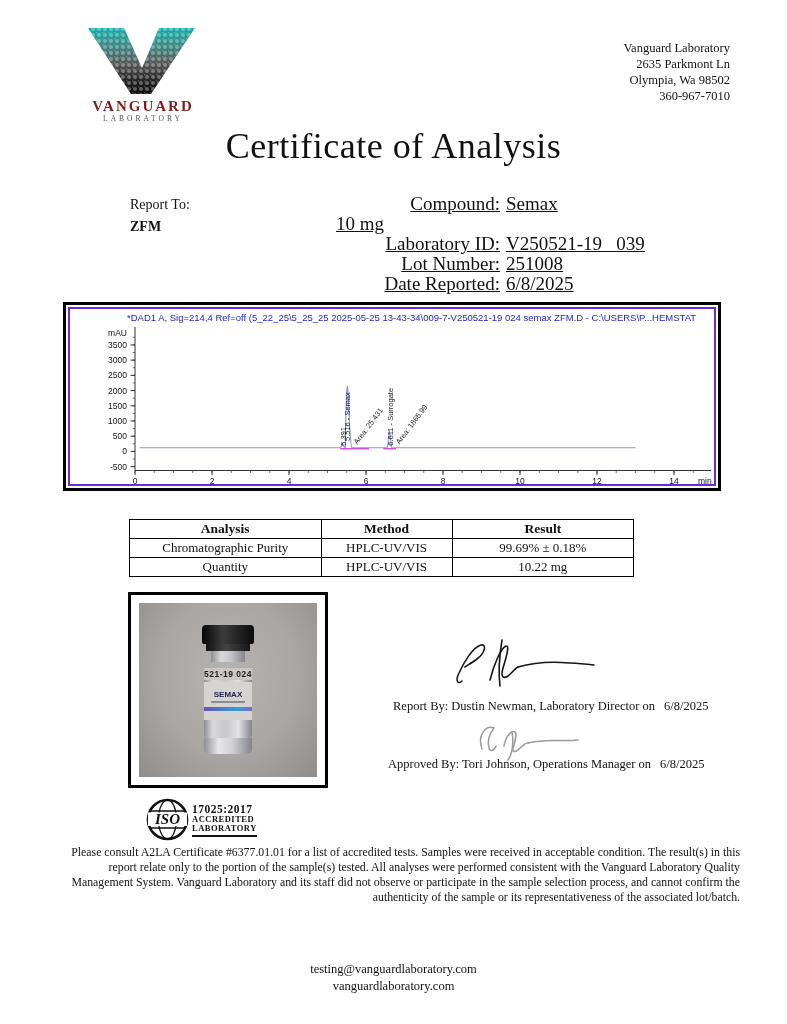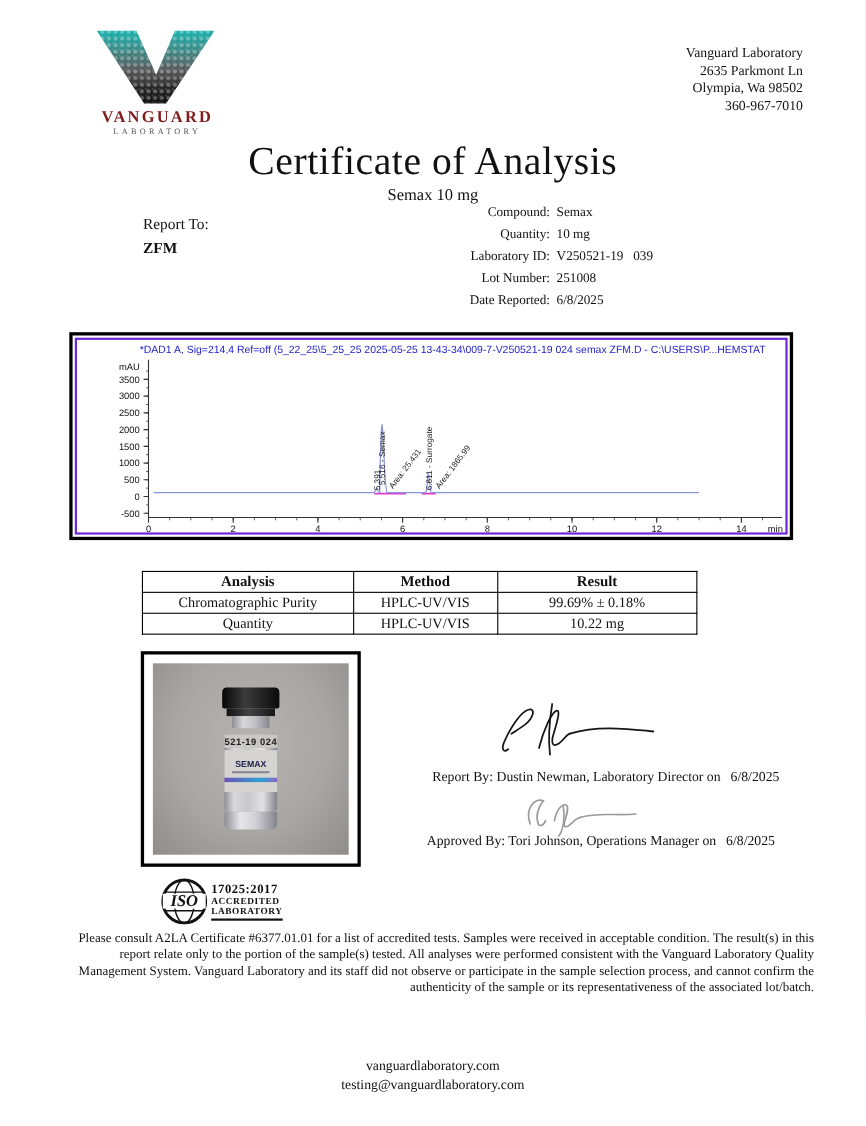--- a/index.html
+++ b/index.html
@@ -12,21 +12,21 @@
   .logo .wordmark{font-weight:bold;font-size:15px;letter-spacing:2px;color:#7f1d1d;margin-top:-2px;}
   .logo .wordsub{font-size:7.5px;letter-spacing:3px;color:#555;margin-top:-1px;}
   .address{right:57px;top:40px;text-align:right;font-size:12.5px;line-height:16px;}
 
   .title{left:0;top:125px;width:787px;text-align:center;font-size:36px;letter-spacing:0.5px;}
   .subtitle{left:0;top:170px;width:787px;text-align:center;font-size:15px;}
 
   
   .reportto{left:130px;top:194px;font-size:14px;line-height:22px;}
   .reportto b{font-size:14px;}
-  .info{left:330px;top:182px;width:360px;font-size:12px;}
+  .info{left:330px;top:194px;width:360px;font-size:19px;text-decoration:underline;}
   .info-row{display:flex;line-height:20px;}
   .info-label{width:170px;text-align:right;}
   .info-value{padding-left:6px;white-space:pre;}
 
   
   .chart-frame{left:63px;top:302px;width:652px;height:183px;border:3px solid #000;background:#fff;}
   .chart-inner{position:absolute;left:2px;top:2px;right:2px;bottom:2px;border:2px solid #6d28d9;overflow:hidden;}
   .chart-inner svg{display:block;font-family:"Liberation Sans", sans-serif;}
 
   
@@ -100,34 +100,32 @@
   </div>
 
   <div class="abs address">
     <div>Vanguard Laboratory</div>
     <div>2635 Parkmont Ln</div>
     <div>Olympia, Wa 98502</div>
     <div>360-967-7010</div>
   </div>
 
   <div class="abs title">Certificate of Analysis</div>
-  <div class="abs subtitle">Semax 10 mg</div>
 
   <div class="abs reportto">
     <div>Report To:</div>
     <b>ZFM</b>
   </div>
 
   <div class="abs info">
     <div class="info-row">
       <span class="info-label">Compound:</span>
       <span class="info-value">Semax</span>
       </div>
     <div class="info-row">
-      <span class="info-label">Quantity:</span>
       <span class="info-value">10 mg</span>
       </div>
     <div class="info-row">
       <span class="info-label">Laboratory ID:</span>
       <span class="info-value">V250521-19   039</span>
       </div>
     <div class="info-row">
       <span class="info-label">Lot Number:</span>
       <span class="info-value">251008</span>
       </div>
@@ -319,17 +317,17 @@
     <div class="iso-text">
       <div class="cert">17025:2017</div>
       <div class="acc">ACCREDITED</div>
       <div class="acc">LABORATORY</div>
     </div>
   </div>
 
   <div class="abs disclaimer">Please consult A2LA Certificate #6377.01.01 for a list of accredited tests. Samples were received in acceptable condition. The result(s) in this report relate only to the portion of the sample(s) tested. All analyses were performed consistent with the Vanguard Laboratory Quality Management System. Vanguard Laboratory and its staff did not observe or participate in the sample selection process, and cannot confirm the authenticity of the sample or its representativeness of the associated lot/batch.</div>
 
   <div class="abs footer">
+    <div>testing@vanguardlaboratory.com</div>
     <div>vanguardlaboratory.com</div>
-    <div>testing@vanguardlaboratory.com</div>
   </div>
 
 </div>
 
 </body></html>

